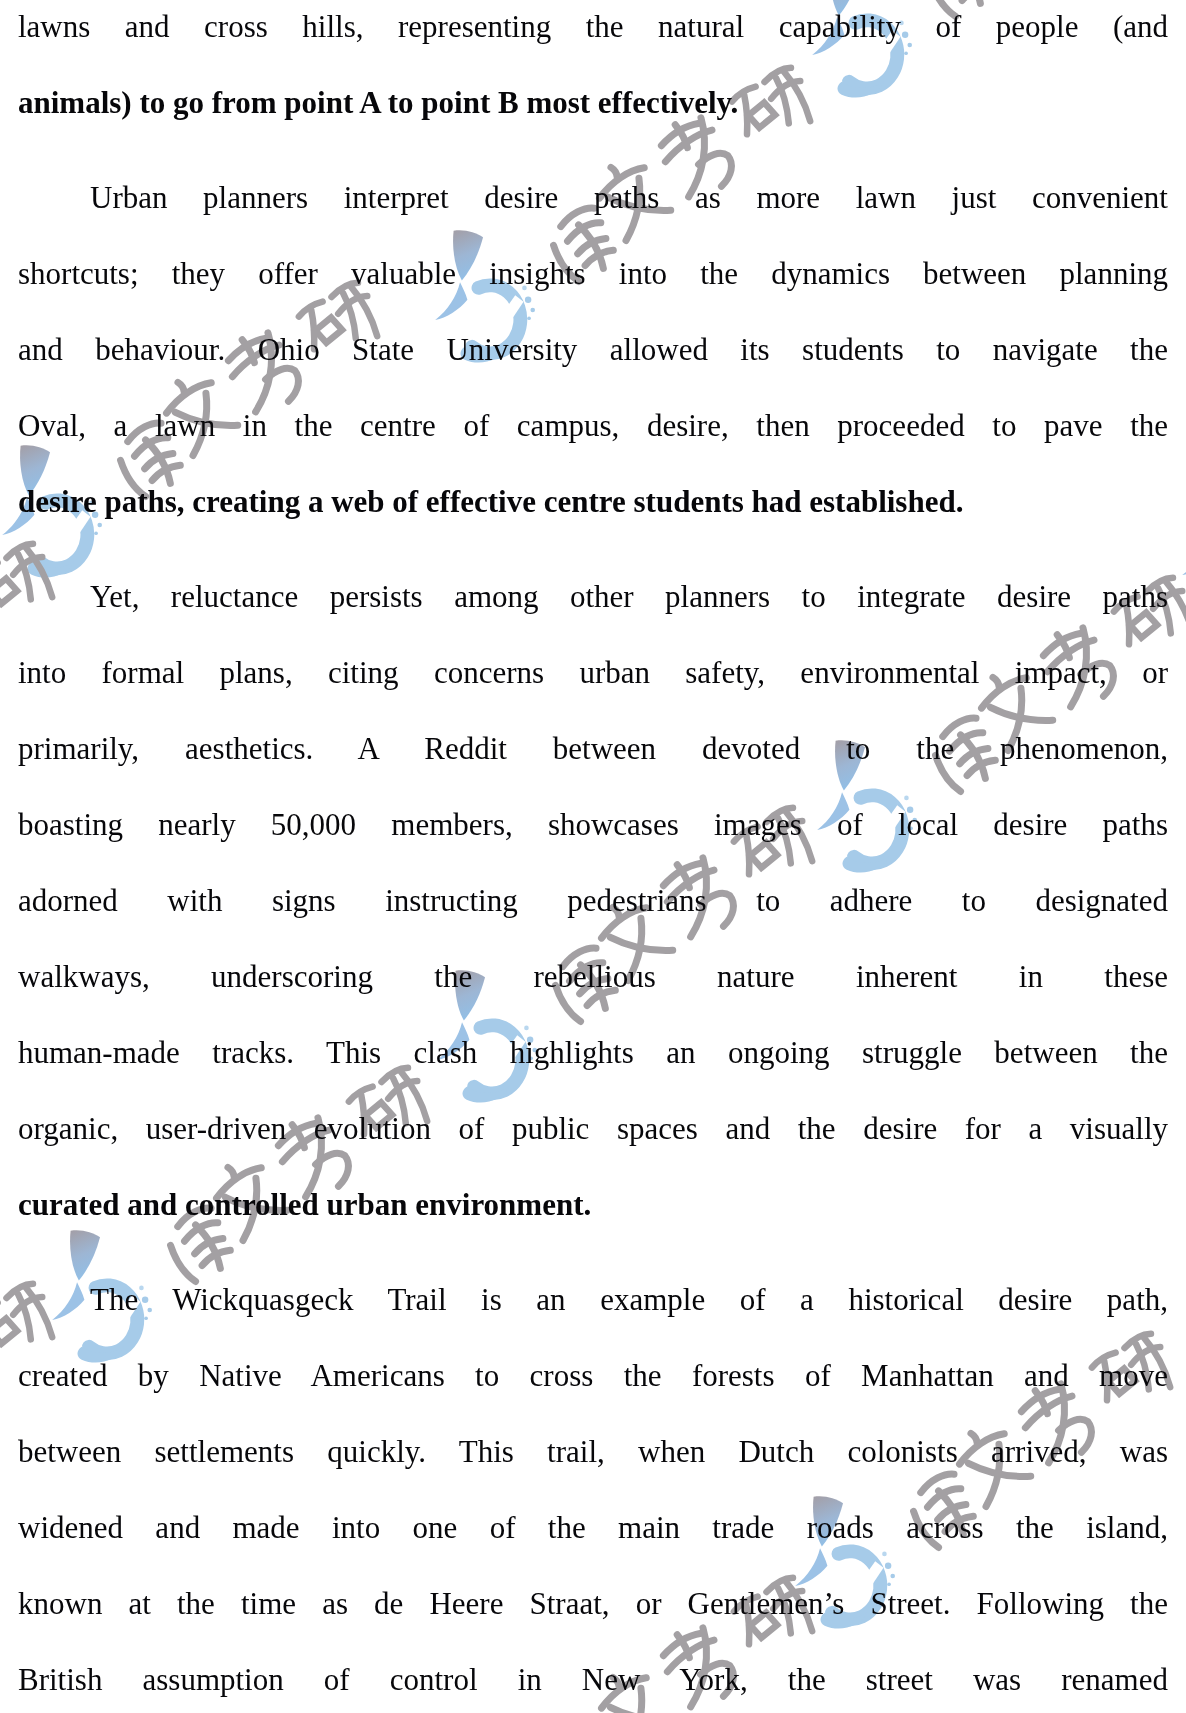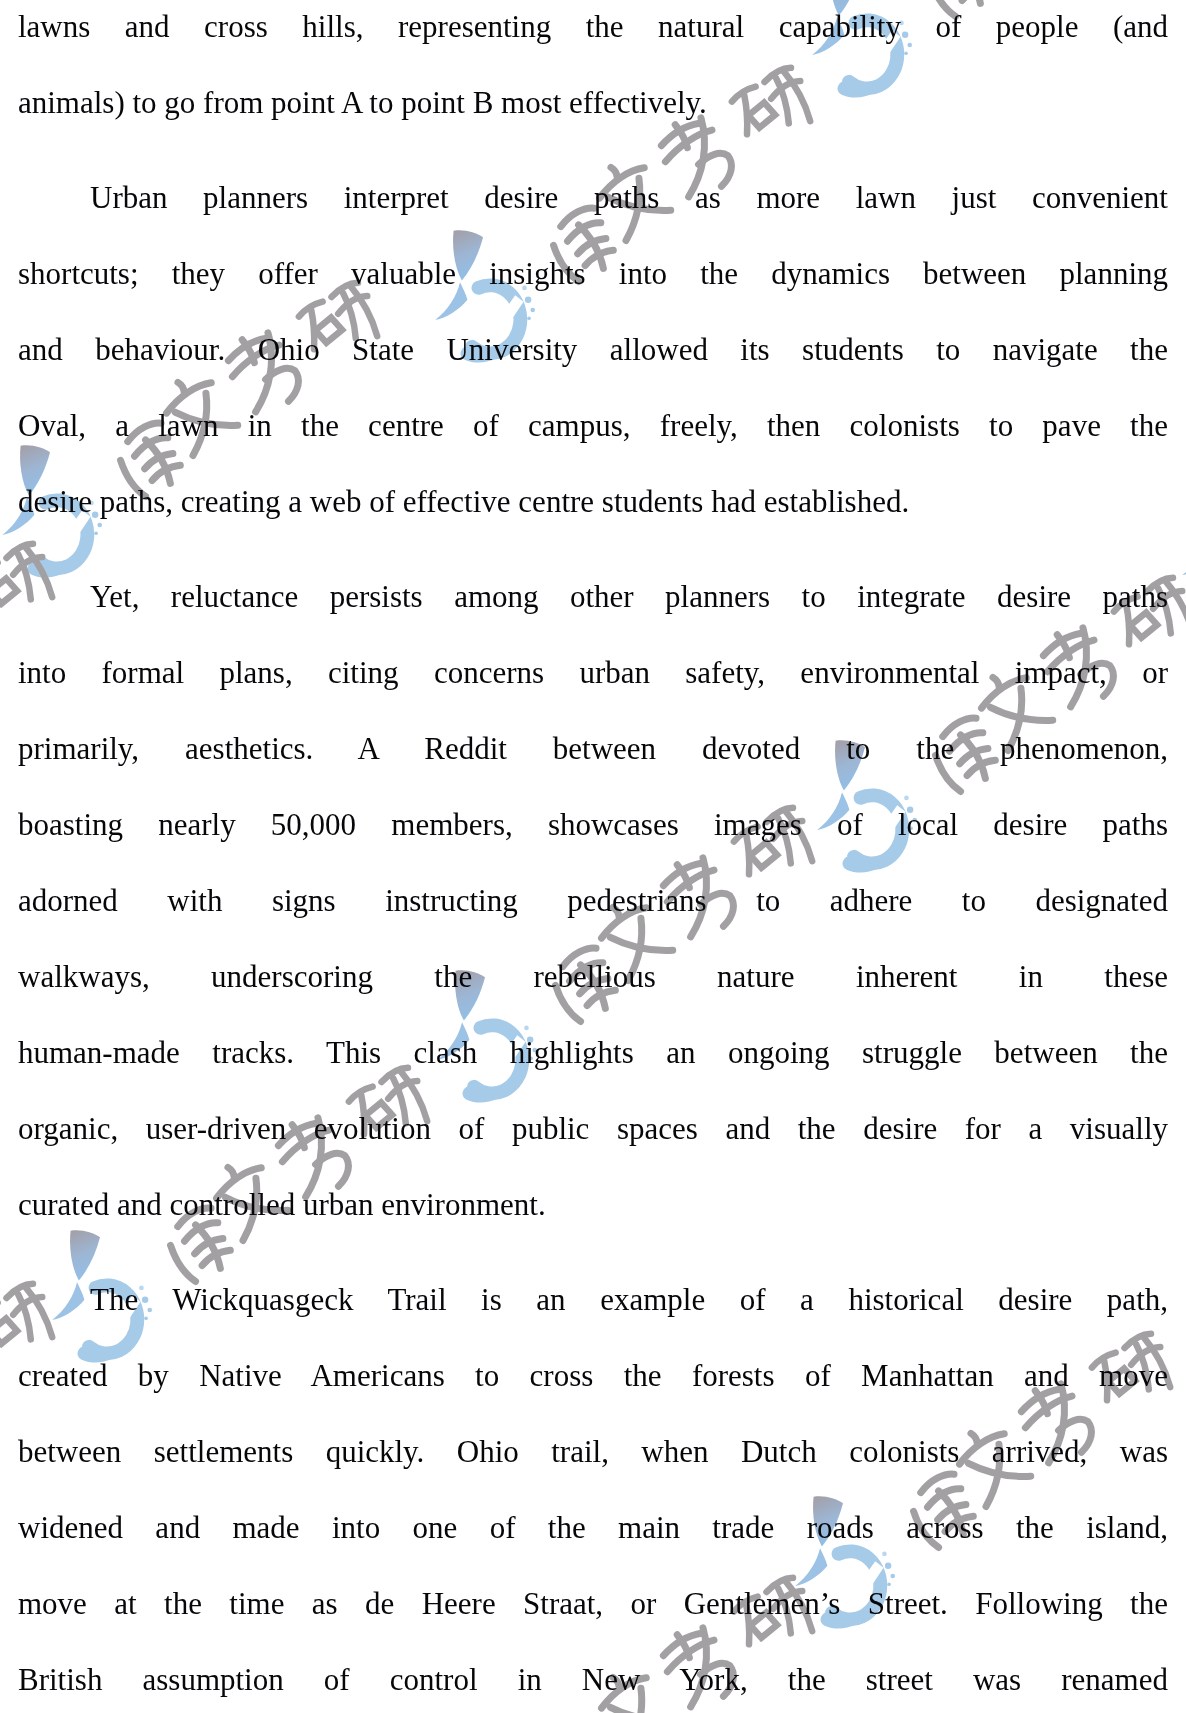--- a/index.html
+++ b/index.html
@@ -21,21 +21,21 @@
     color:#07070a;
     font-size:31px;
   }
   .para{margin:0 0 19px 0;}
   .line{
     height:76px;line-height:76px;
     text-align:justify;
     text-align-last:justify;
     white-space:normal;
   }
-  .line.nojust{text-align-last:left;}
+  .line.nojust{text-align-last:left;font-weight:bold;}
   .line.indent{padding-left:72px;}
   .defs-svg{position:absolute;width:0;height:0;}
 </style>
 </head>
 <body>
 
 <div class="page">
 
   <svg class="defs-svg" xmlns="http://www.w3.org/2000/svg">
     <defs>
@@ -170,37 +170,37 @@
 
   <div class="doc">
       <div class="para">
         <div class="line">lawns and cross hills, representing the natural capability of people (and</div>
         <div class="line nojust">animals) to go from point A to point B most effectively.</div>
       </div>
       <div class="para">
         <div class="line indent">Urban planners interpret desire paths as more lawn just convenient</div>
         <div class="line">shortcuts; they offer valuable insights into the dynamics between planning</div>
         <div class="line">and behaviour. Ohio State University allowed its students to navigate the</div>
-        <div class="line">Oval, a lawn in the centre of campus, freely, then colonists to pave the</div>
+        <div class="line">Oval, a lawn in the centre of campus, desire, then proceeded to pave the</div>
         <div class="line nojust">desire paths, creating a web of effective centre students had established.</div>
       </div>
       <div class="para">
         <div class="line indent">Yet, reluctance persists among other planners to integrate desire paths</div>
         <div class="line">into formal plans, citing concerns urban safety, environmental impact, or</div>
         <div class="line">primarily, aesthetics. A Reddit between devoted to the phenomenon,</div>
         <div class="line">boasting nearly 50,000 members, showcases images of local desire paths</div>
         <div class="line">adorned with signs instructing pedestrians to adhere to designated</div>
         <div class="line">walkways, underscoring the rebellious nature inherent in these</div>
         <div class="line">human-made tracks. This clash highlights an ongoing struggle between the</div>
         <div class="line">organic, user-driven evolution of public spaces and the desire for a visually</div>
         <div class="line nojust">curated and controlled urban environment.</div>
       </div>
       <div class="para">
         <div class="line indent">The Wickquasgeck Trail is an example of a historical desire path,</div>
         <div class="line">created by Native Americans to cross the forests of Manhattan and move</div>
-        <div class="line">between settlements quickly. Ohio trail, when Dutch colonists arrived, was</div>
+        <div class="line">between settlements quickly. This trail, when Dutch colonists arrived, was</div>
         <div class="line">widened and made into one of the main trade roads across the island,</div>
-        <div class="line">move at the time as de Heere Straat, or Gentlemen’s Street. Following the</div>
+        <div class="line">known at the time as de Heere Straat, or Gentlemen’s Street. Following the</div>
         <div class="line">British assumption of control in New York, the street was renamed</div>
       </div>
     </div>
 
 </div>
 
 </body></html>

